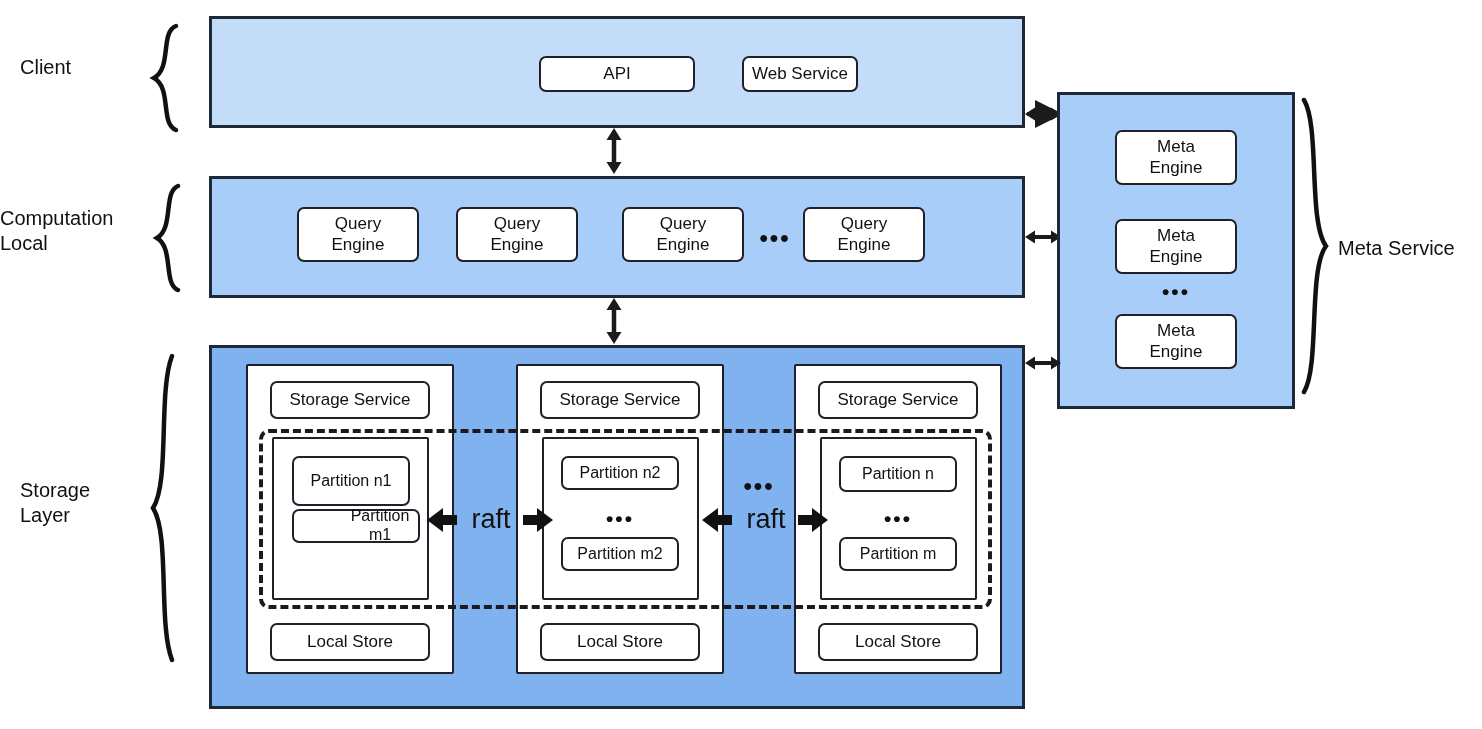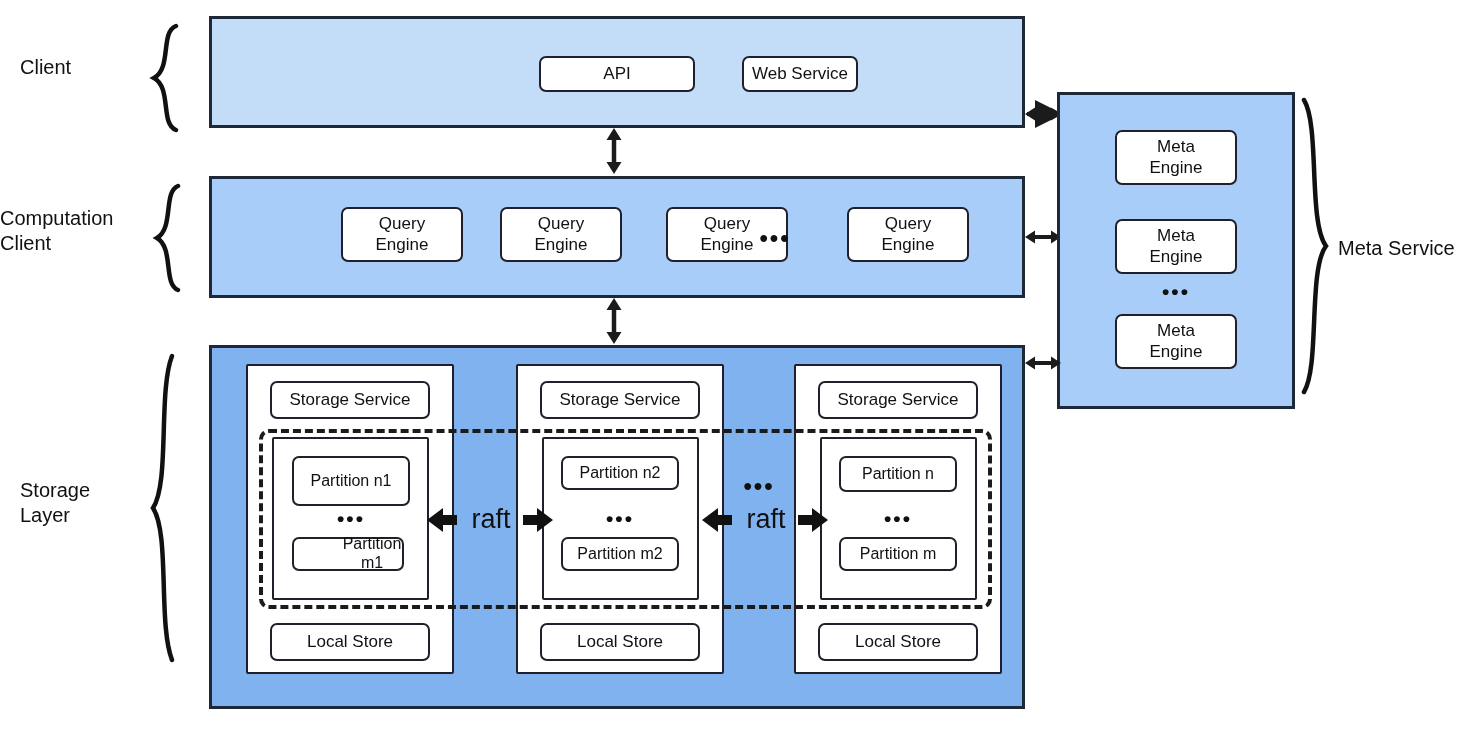--- a/index.html
+++ b/index.html
@@ -48,21 +48,21 @@
   }
   .node-sq {
     background: #ffffff;
     border: 2.5px solid #20202a;
     border-radius: 2px;
     box-sizing: border-box;
   }
 
   
   .fs-client   { font-size: 17px; }
-  .fs-query    { font-size: 17px; margin-left: 44px; }
+  .fs-query    { font-size: 17px; }
   .fs-meta     { font-size: 17px; }
   .fs-storage  { font-size: 17px; }
   .fs-part     { font-size: 16px; }
 
   
   .side-label {
     font-size: 20px;
     line-height: 1.25;
     color: #111111;
     white-space: pre-line;
@@ -133,21 +133,21 @@
     <path d="M40,13 L30,6.5 L30,19.5 z" fill="#1b1b1b"></path>
   </svg>
 
   <svg class="abs" style="left:601px; top:126px; width:26px; height:50px;">
     <line x1="13" y1="8" x2="13" y2="42" stroke="#1b1b1b" stroke-width="4.5"></line>
     <path d="M13,2 L5.5,14 L20.5,14 z" fill="#1b1b1b"></path>
     <path d="M13,48 L5.5,36 L20.5,36 z" fill="#1b1b1b"></path>
   </svg>
 
   <div class="abs side-label label-right" style="left:0px; top:206px; width:140px;">Computation
-Client</div>
+Local</div>
 
   <svg class="abs" style="left:150px; top:182px; width:34px; height:112px;">
     <path d="M28 4 C13 10, 24 46, 7 56 C24 66, 13 102, 28 108" fill="none" stroke="#111111" stroke-width="4.5" stroke-linecap="round"></path>
   </svg>
 
   <div class="abs layer layer-computation" style="left:209px; top:176px; width:816px; height:122px;"></div>
 
   <div class="abs node fs-query" style="left:297px; top:207px; width:122px; height:55px;">Query
 Engine</div>
   <div class="abs node fs-query" style="left:456px; top:207px; width:122px; height:55px;">Query
@@ -197,21 +197,21 @@
 
   <div class="abs light-band" style="left:260px; top:431px; width:180px; height:176px;"></div>
   <div class="abs light-band" style="left:531px; top:431px; width:180px; height:176px;"></div>
   <div class="abs light-band" style="left:808px; top:431px; width:182px; height:176px;"></div>
 
   <div class="abs node-sq" style="left:246px; top:364px; width:208px; height:310px;"></div>
   <div class="abs node fs-storage" style="left:270px; top:381px; width:160px; height:38px;">Storage Service</div>
   <div class="abs node-sq" style="left:272px; top:437px; width:157px; height:163px;"></div>
   <div class="abs node fs-part" style="left:292px; top:456px; width:118px; height:50px;">Partition n1</div>
   <div class="abs dots dots-sm" style="left:292px; top:508px; width:118px;">•••</div>
-  <div class="abs node fs-part" style="left:292px; top:537px; width:112px; height:34px;padding-left:48px;">Partition m1</div>
+  <div class="abs node fs-part" style="left:292px; top:509px; width:128px; height:34px;padding-left:48px;">Partition m1</div>
   <div class="abs node fs-storage" style="left:270px; top:623px; width:160px; height:38px;">Local Store</div>
 
   <div class="abs node-sq" style="left:516px; top:364px; width:208px; height:310px;"></div>
   <div class="abs node fs-storage" style="left:540px; top:381px; width:160px; height:38px;">Storage Service</div>
   <div class="abs node-sq" style="left:542px; top:437px; width:157px; height:163px;"></div>
   <div class="abs node fs-part" style="left:561px; top:456px; width:118px; height:34px;">Partition n2</div>
   <div class="abs dots dots-sm" style="left:561px; top:508px; width:118px;">•••</div>
   <div class="abs node fs-part" style="left:561px; top:537px; width:118px; height:34px;text-align:right;">Partition m2</div>
   <div class="abs node fs-storage" style="left:540px; top:623px; width:160px; height:38px;">Local Store</div>
 

